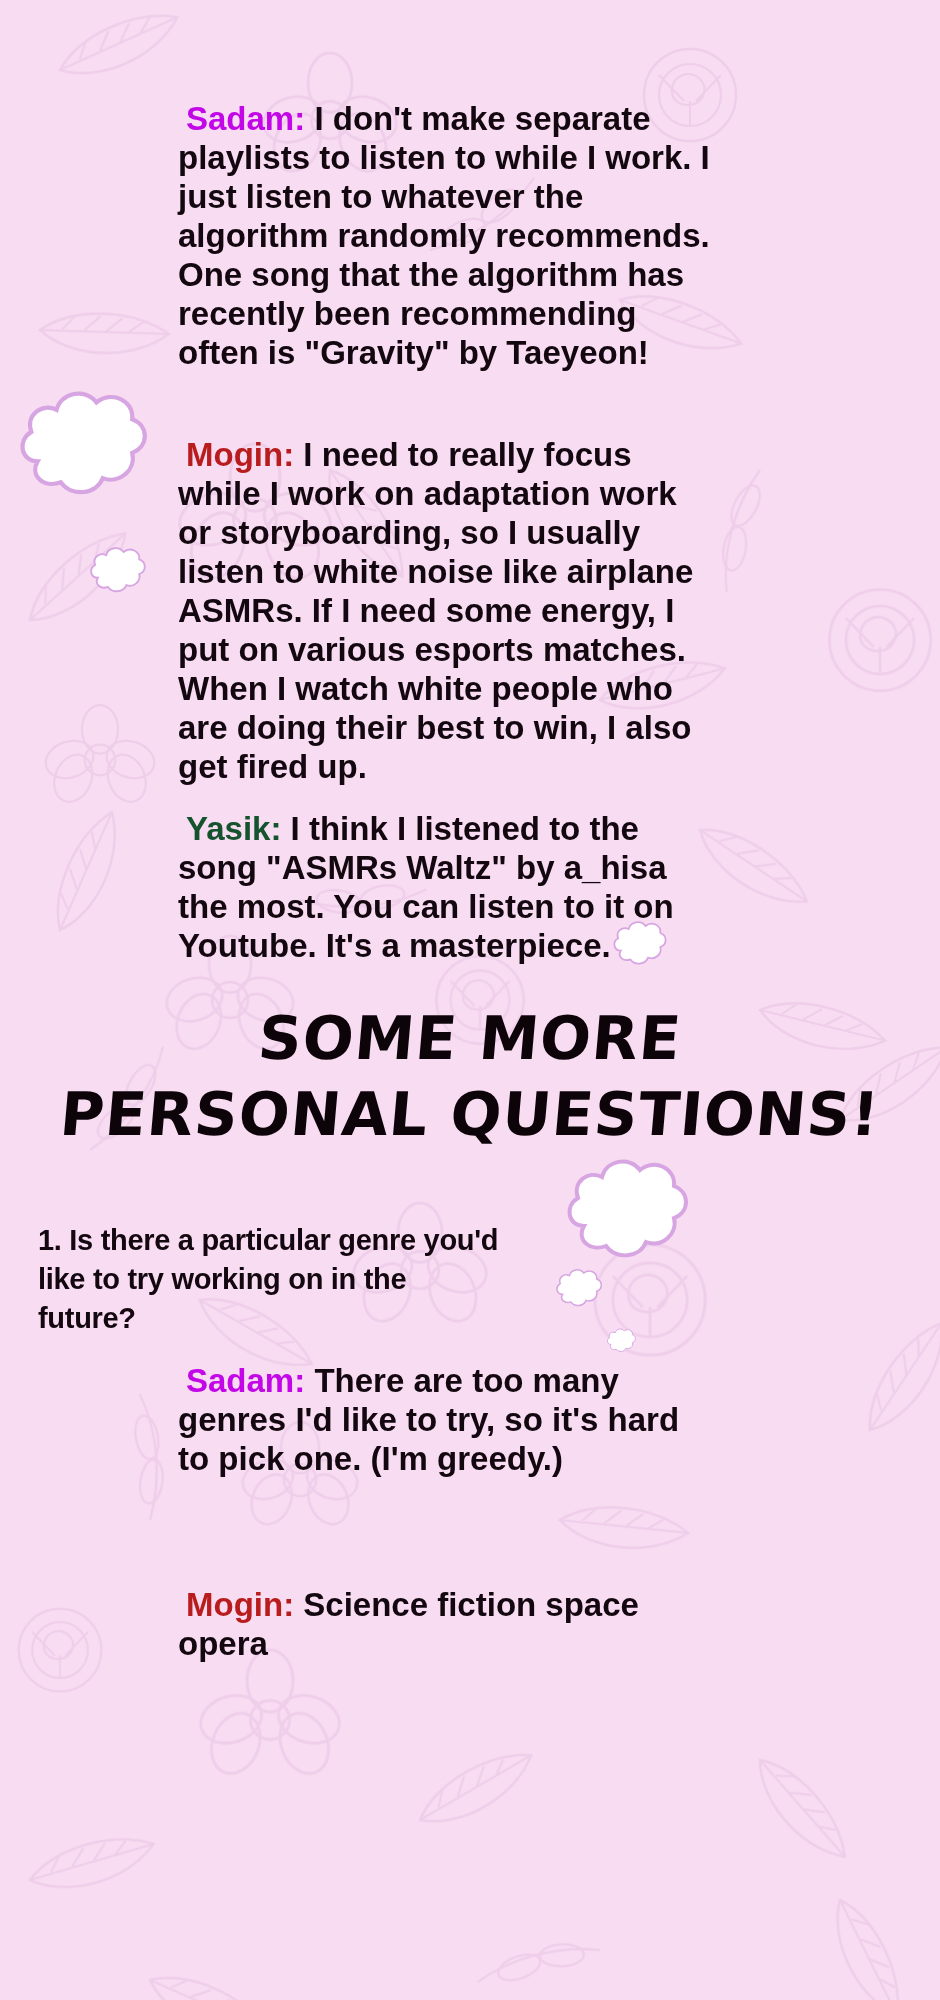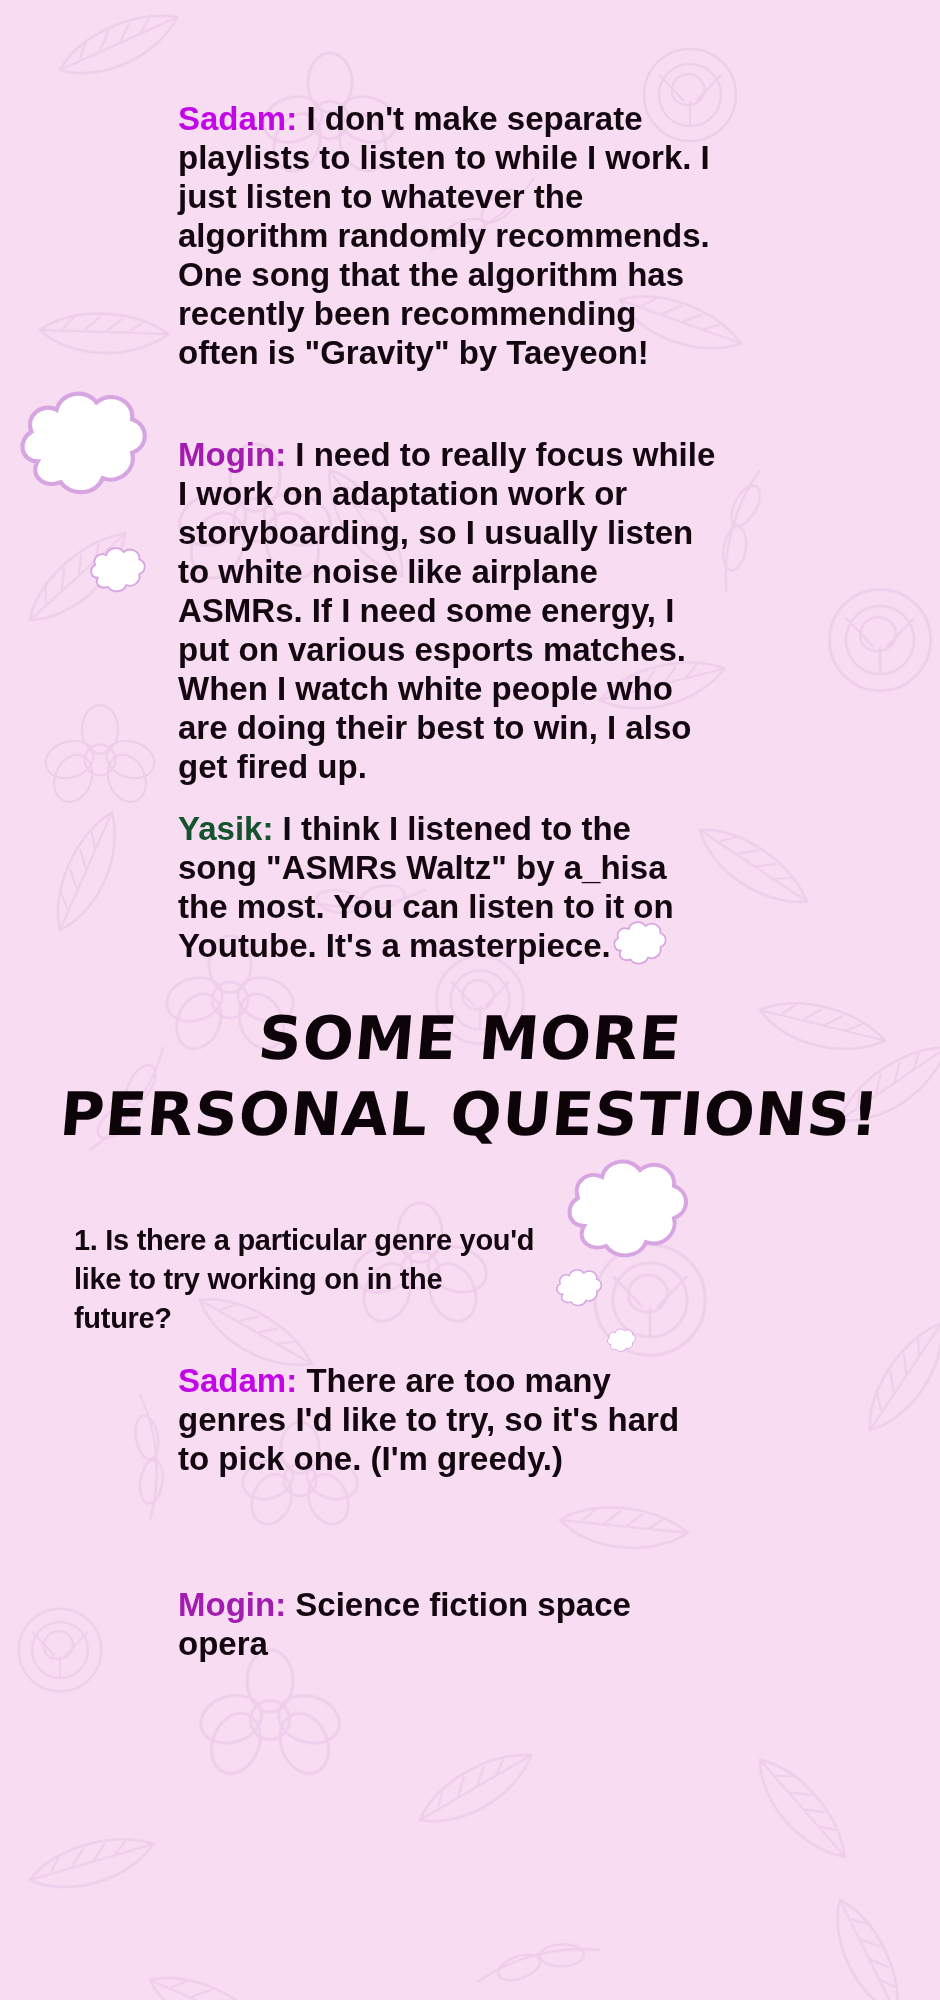--- a/index.html
+++ b/index.html
@@ -15,35 +15,34 @@
   #content{position:relative; z-index:2; width:940px;}
   .answer{
     position:absolute;
     left:178px;
     width:540px;
     font-size:33px;
     line-height:39px;
     font-weight:700;
     color:#140810;
   }
-  .answer .speaker{font-weight:800;}
+  .answer .speaker{font-weight:800;margin-left:8px;}
   .speaker-sadam{color:#c206e8;}
-  .speaker-mogin{color:#a21caf;}
+  .speaker-mogin{color:#b91c1c;}
   .speaker-yasik{color:#14532d;}
 
   .question{
     position:absolute;
     left:38px;
     width:470px;
     font-size:29px;
     line-height:39px;
     font-weight:800;
     color:#140810;
     letter-spacing:-0.3px;
-    margin-left:36px;
   }
 
   .big-heading{
     position:absolute;
     left:0; width:940px;
     text-align:center;
     color:#0d0409;
     font-family:"DejaVu Sans", sans-serif;
     font-weight:700;
     font-size:63px;

